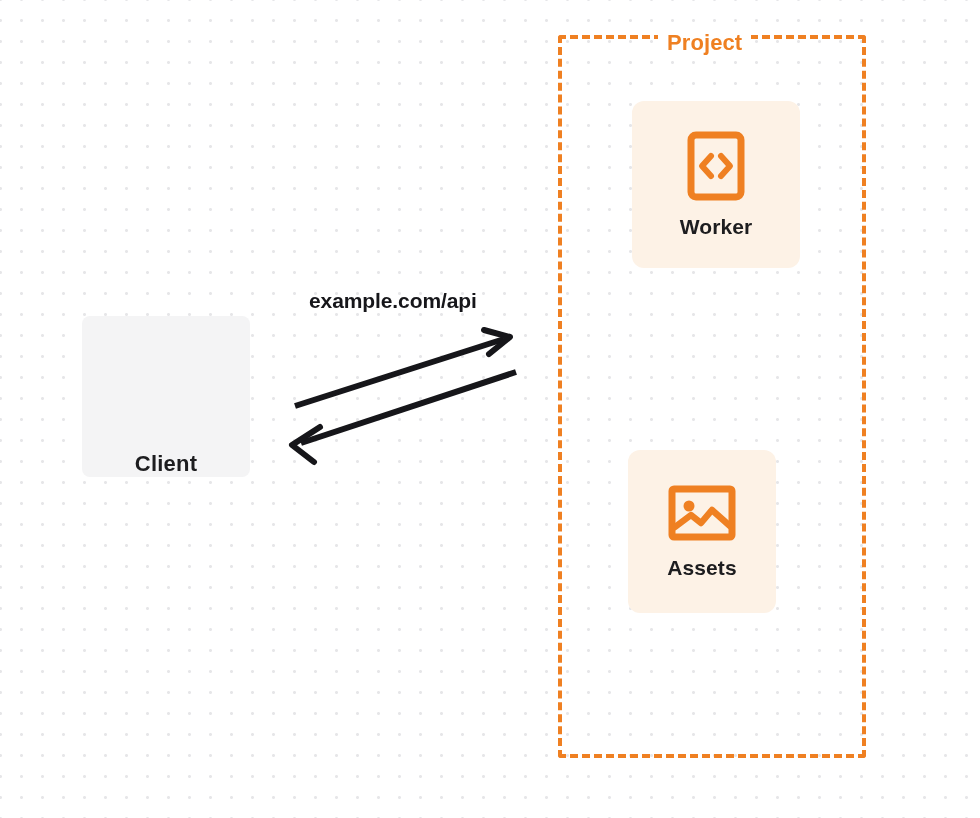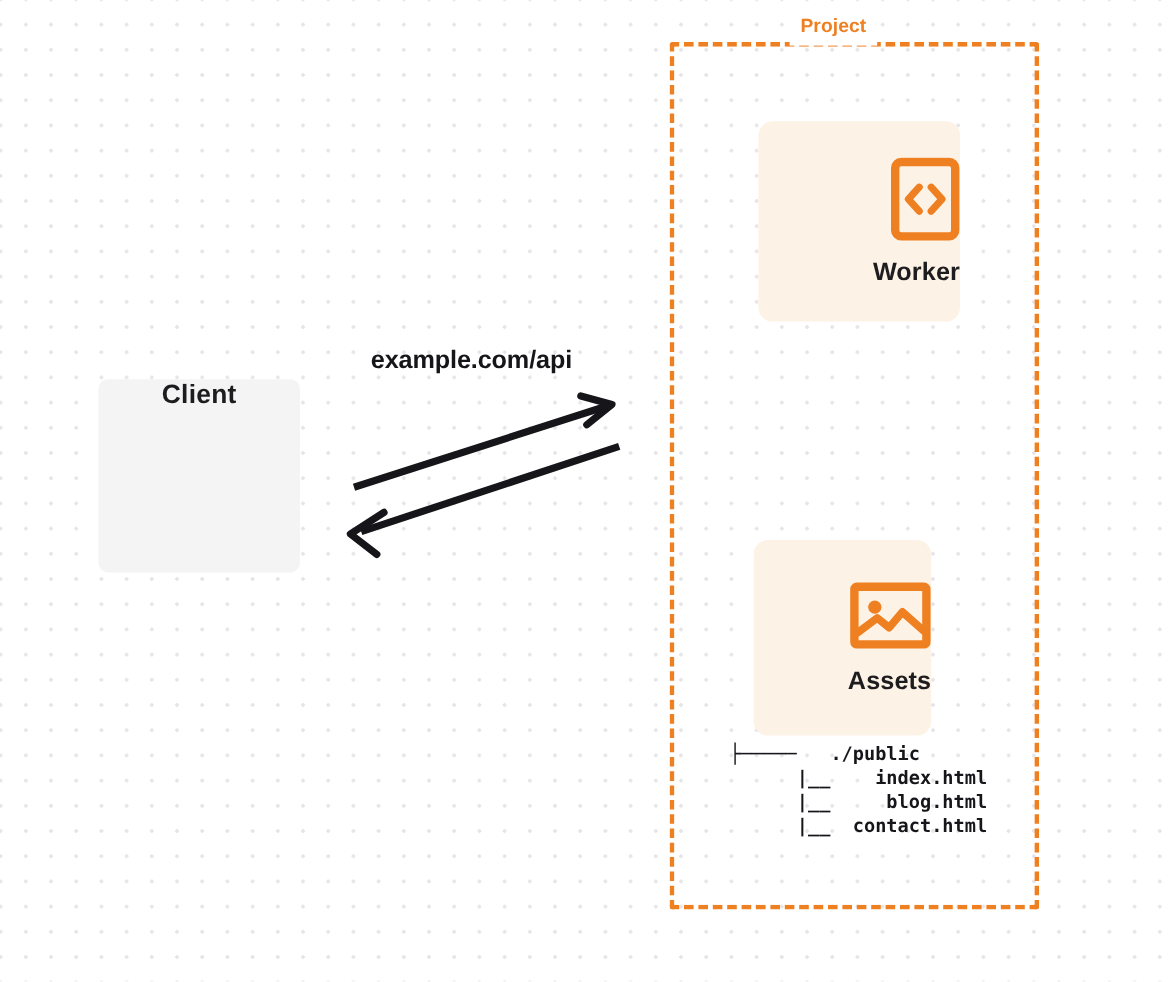--- a/index.html
+++ b/index.html
@@ -24,21 +24,21 @@
   
   .client-box {
     position: absolute;
     left: 82px;
     top: 316px;
     width: 168px;
     height: 161px;
     background: #f4f4f5;
     border-radius: 8px;
     display: flex;
-    align-items: flex-start;
+    align-items: flex-end;
     justify-content: center;
   }
   .client-label {
     font-size: 22px;
     font-weight: bold;
     color: #1d1d1f;
     letter-spacing: 0.2px;
   }
 
   
@@ -68,38 +68,38 @@
     top: 35px;
     width: 308px;
     height: 723px;
     border: 4px dashed #ef8022;
     border-radius: 3px;
     box-sizing: border-box;
   }
   .project-title {
     position: absolute;
     left: 658px;
-    top: 8px;
+    top: 28px;
     padding: 0 9px;
     background: #ffffff;
     color: #ef8022;
-    font-size: 16px;
+    font-size: 22px;
     font-weight: bold;
     letter-spacing: 0.1px;
     line-height: 30px;
   }
 
   
   .svc-box {
     position: absolute;
     background: #fdf2e6;
     border-radius: 12px;
     display: flex;
     flex-direction: column;
-    align-items: flex-end;
+    align-items: center;
     justify-content: center;
   }
   .svc-worker {
     left: 632px;
     top: 101px;
     width: 168px;
     height: 167px;
   }
   .svc-assets {
     left: 628px;
@@ -169,18 +169,14 @@
 
   <div class="svc-box svc-assets">
     <svg class="svc-icon" width="68" height="58" viewBox="0 0 68 58" xmlns="http://www.w3.org/2000/svg">
       <rect x="4" y="5" width="60" height="48" rx="2" ry="2" fill="none" stroke="#ef8022" stroke-width="7"></rect>
       <circle cx="21" cy="22" r="5.5" fill="#ef8022"></circle>
       <polyline points="7,43 23,31 33,39 44,26 62,42" fill="none" stroke="#ef8022" stroke-width="6.5" stroke-linecap="round" stroke-linejoin="round"></polyline>
     </svg>
     <span class="svc-label">Assets</span>
   </div>
 
-  <div class="file-tree"><span>├─────   ./public
-      |__    index.html
-      |__     blog.html
-      |__  contact.html</span></div>
 
 </div>
 
 </body></html>

